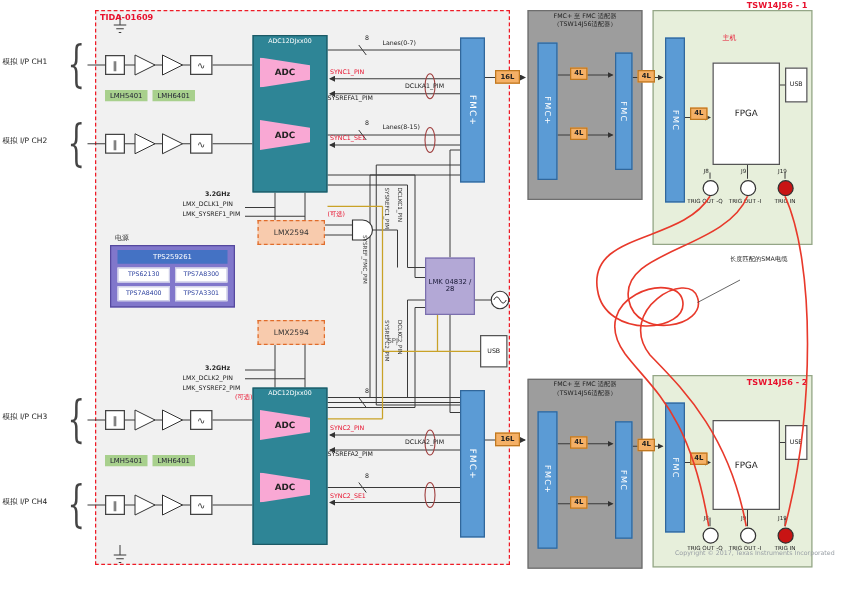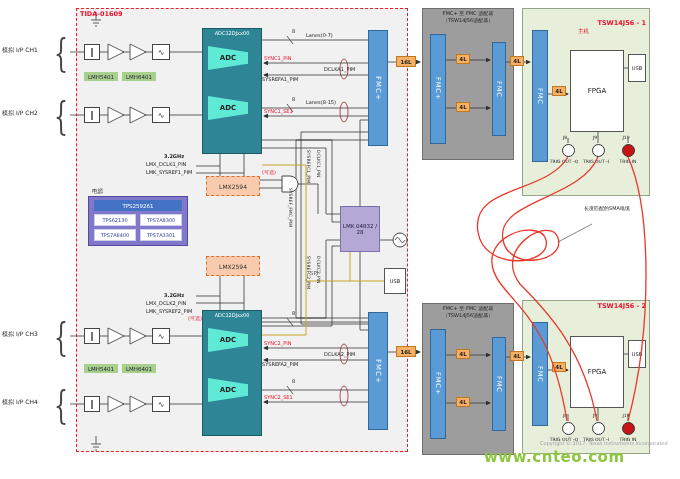--- a/index.html
+++ b/index.html
@@ -5,21 +5,21 @@
 *{margin:0;padding:0;box-sizing:border-box}
 html,body{background:#fff}
 #canvas{position:relative;width:680px;height:479px;background:#fff;overflow:hidden;
   font-family:"DejaVu Sans","Liberation Sans",sans-serif;color:#222}
 .abs{position:absolute}
 .tida{border:1.5px dashed #ef1b26;background:#f1f1f1}
 .adapter{background:#9d9d9d;border:1px solid #6e6e6e}
 .board{background:#e7efdb;border:1px solid #94a687}
 .blk-blue{background:#5b9bd5;border:1px solid #31679b;color:#fff;display:flex;align-items:center;justify-content:center}
 .blk-teal{background:#2e8596;border:1px solid #1c5a66;color:#fff}
-.wedge{background:#5eead4;clip-path:polygon(0 0,100% 26%,100% 74%,0 100%);color:#222;display:flex;align-items:center;justify-content:center;font-size:7px;font-weight:bold}
+.wedge{background:#f9a8d4;clip-path:polygon(0 0,100% 26%,100% 74%,0 100%);color:#222;display:flex;align-items:center;justify-content:center;font-size:7px;font-weight:bold}
 .lmx{background:#f8cbad;border:1px dashed #e06c2b;display:flex;align-items:center;justify-content:center;font-size:6px;color:#333}
 .lmk{background:#b3a8d6;border:1px solid #7b6fae;display:flex;align-items:center;justify-content:center;text-align:center;font-size:5.5px;line-height:1.15;color:#1c1c3a}
 .pwr{background:#8177cb;border:1px solid #55489e}
 .pwr-hdr{background:#4472c4;color:#fff;font-size:5.5px;display:flex;align-items:center;justify-content:center}
 .chip{background:#fff;color:#2a3f9d;font-size:5px;display:flex;align-items:center;justify-content:center;border:1px solid #cfcfe8}
 .greenlbl{background:#a8d08d;color:#223;font-size:5.5px;display:flex;align-items:center;justify-content:center}
 .tag{background:#f5b066;border:1px solid #c07820;font-size:5.5px;display:flex;align-items:center;justify-content:center;color:#222;font-weight:bold}
 .wbox{background:#fff;border:1px solid #555;display:flex;align-items:center;justify-content:center}
 .circle{border:1.2px solid #333;border-radius:50%;background:#fff}
 .circle.redfill{background:#c81414}
@@ -200,21 +200,21 @@
   <div class="abs tag" style="left:510px;top:56px;width:14px;height:10px">4L</div>
 
   <div class="abs lbl ctr" style="left:424px;top:306px;width:88px">FMC+ 至 FMC 适配器</div>
   <div class="abs lbl ctr" style="left:424px;top:313px;width:88px">（TSW14J56适配器）</div>
   <div class="abs blk-blue vtext f65" style="left:430px;top:329px;width:16px;height:110px">FMC+</div>
   <div class="abs blk-blue vtext f65" style="left:492px;top:337px;width:14px;height:94px">FMC</div>
   <div class="abs tag" style="left:456px;top:349px;width:14px;height:10px">4L</div>
   <div class="abs tag" style="left:456px;top:397px;width:14px;height:10px">4L</div>
   <div class="abs tag" style="left:510px;top:351px;width:14px;height:10px">4L</div>
 
-  <div class="abs lbl f65 red bold right" style="left:558px;top:20px;width:88px">TSW14J56 - 1</div>
+  <div class="abs lbl f65 red bold right" style="left:558px;top:1px;width:88px">TSW14J56 - 1</div>
   <div class="abs blk-blue vtext f65" style="left:532px;top:30px;width:16px;height:132px">FMC</div>
   <div class="abs lbl f55 red" style="left:578px;top:28px">主机</div>
   <div class="abs tag" style="left:552px;top:86px;width:14px;height:10px">4L</div>
   <div class="abs wbox f7" style="left:570px;top:50px;width:54px;height:82px">FPGA</div>
   <div class="abs wbox f5" style="left:628px;top:54px;width:18px;height:28px">USB</div>
   <div class="abs lbl f45 ctr" style="left:558px;top:135px;width:14px">J8</div>
   <div class="abs lbl f45 ctr" style="left:588px;top:135px;width:14px">J9</div>
   <div class="abs lbl f45 ctr" style="left:617px;top:135px;width:18px">J19</div>
   <div class="abs circle" style="left:561.5px;top:143.5px;width:13px;height:13px"></div>
   <div class="abs circle" style="left:591.5px;top:143.5px;width:13px;height:13px"></div>
@@ -232,21 +232,20 @@
   <div class="abs lbl f45 ctr" style="left:588px;top:413px;width:14px">J9</div>
   <div class="abs lbl f45 ctr" style="left:617px;top:413px;width:18px">J19</div>
   <div class="abs circle" style="left:561.5px;top:421.5px;width:13px;height:13px"></div>
   <div class="abs circle" style="left:591.5px;top:421.5px;width:13px;height:13px"></div>
   <div class="abs circle redfill" style="left:621.5px;top:421.5px;width:13px;height:13px"></div>
   <div class="abs lbl f45 ctr" style="left:546px;top:437px;width:36px">TRIG OUT -Q</div>
   <div class="abs lbl f45 ctr" style="left:578px;top:437px;width:36px">TRIG OUT -I</div>
   <div class="abs lbl f45 ctr" style="left:613px;top:437px;width:30px">TRIG IN</div>
 
   <div class="abs lbl f5 wrap" style="left:584px;top:206px;width:62px;white-space:normal">长度匹配的SMA电缆</div>
-  <div class="abs watermark" style="left:484px;top:448px">www.cnteo.com</div>
   <div class="abs copy" style="left:540px;top:440px;width:132px">Copyright © 2017, Texas Instruments Incorporated</div>
 
   <svg width="680" height="479">
     <g stroke="#e8392b" stroke-width="1.3" fill="none">
       <path d="M568,157 C545,195 470,185 478,232 C484,272 552,266 546,240 C540,216 468,238 500,283 C522,312 552,330 567,421"></path>
       <path d="M598,157 C580,200 495,200 503,240 C509,272 566,262 558,238 C551,215 492,248 520,284 C543,308 583,345 597,421"></path>
       <path d="M628,157 C652,210 652,330 628,421"></path>
     </g>
     <path d="M592,224 L558,242" stroke="#333" stroke-width="0.6"></path>
   </svg>

